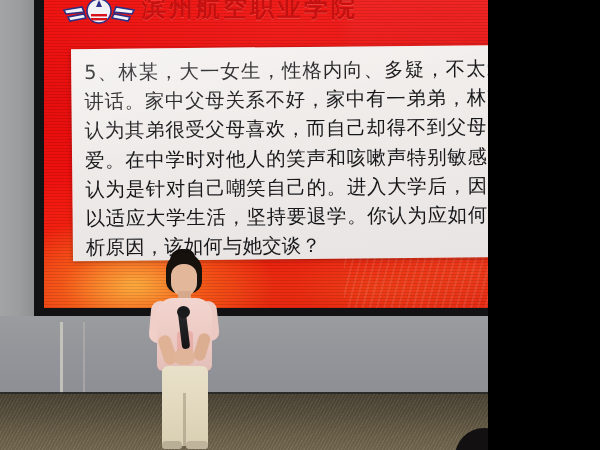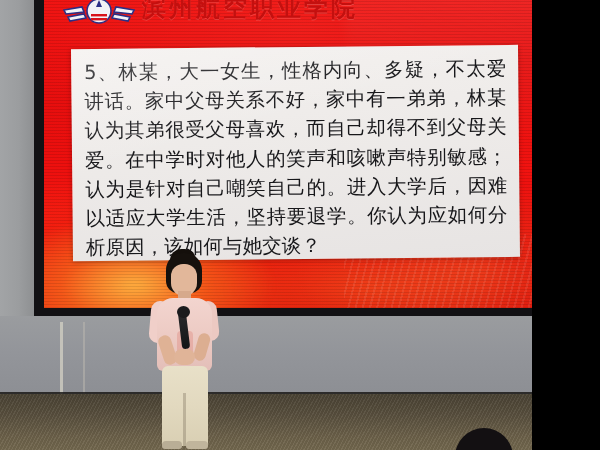--- a/index.html
+++ b/index.html
@@ -1,20 +1,20 @@
 <!DOCTYPE html>
 <html><head>
 <meta charset="utf-8">
 <style>
   html,body{margin:0;padding:0;background:#000;}
   body{font-family:"Liberation Sans","DejaVu Sans",sans-serif;}
 
   #stage{
     position:relative;
-    width:532px;height:450px;
+    width:488px;height:450px;
     overflow:hidden;
     background:#ffffff;
   }
 
   
   .wall-left{
     position:absolute;left:0;top:0;width:34px;height:404px;
     background:linear-gradient(90deg,#a2a4a6 0%,#9b9d9f 55%,#8e9092 100%);
   }
   .wall-right{

